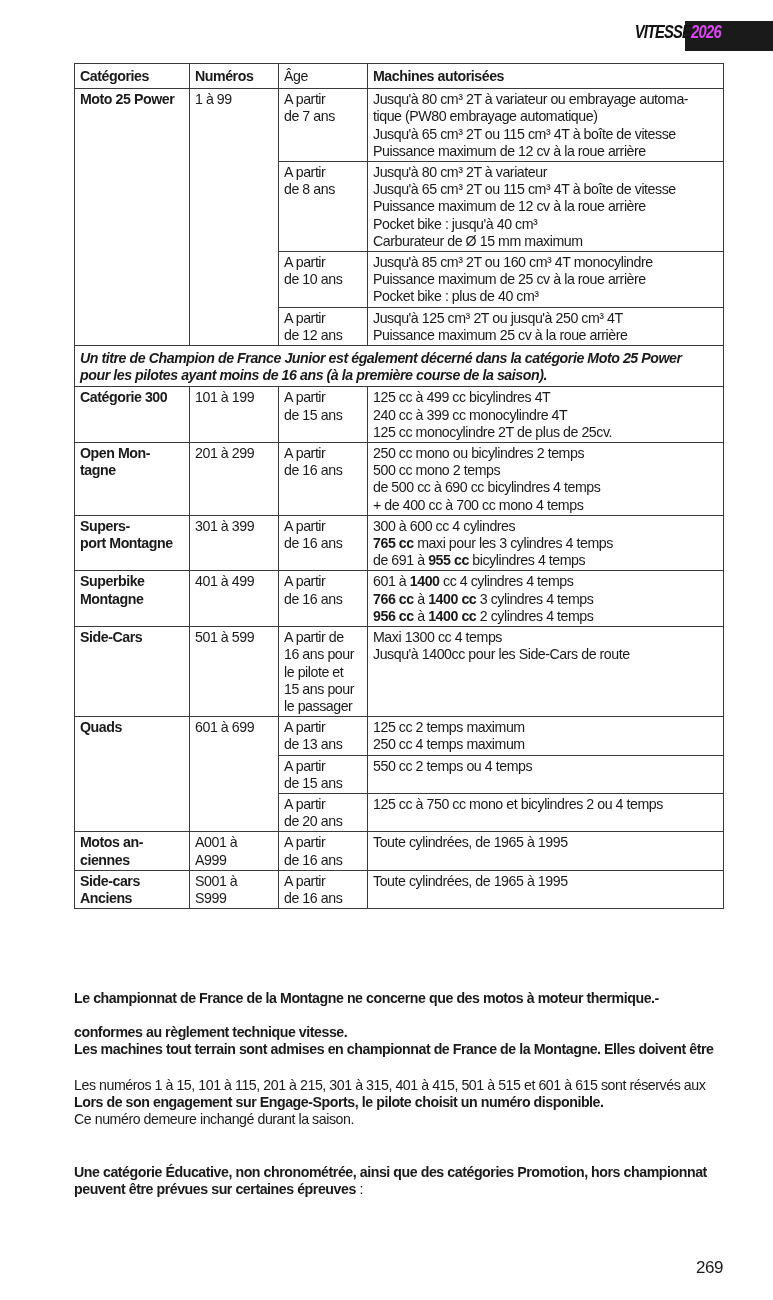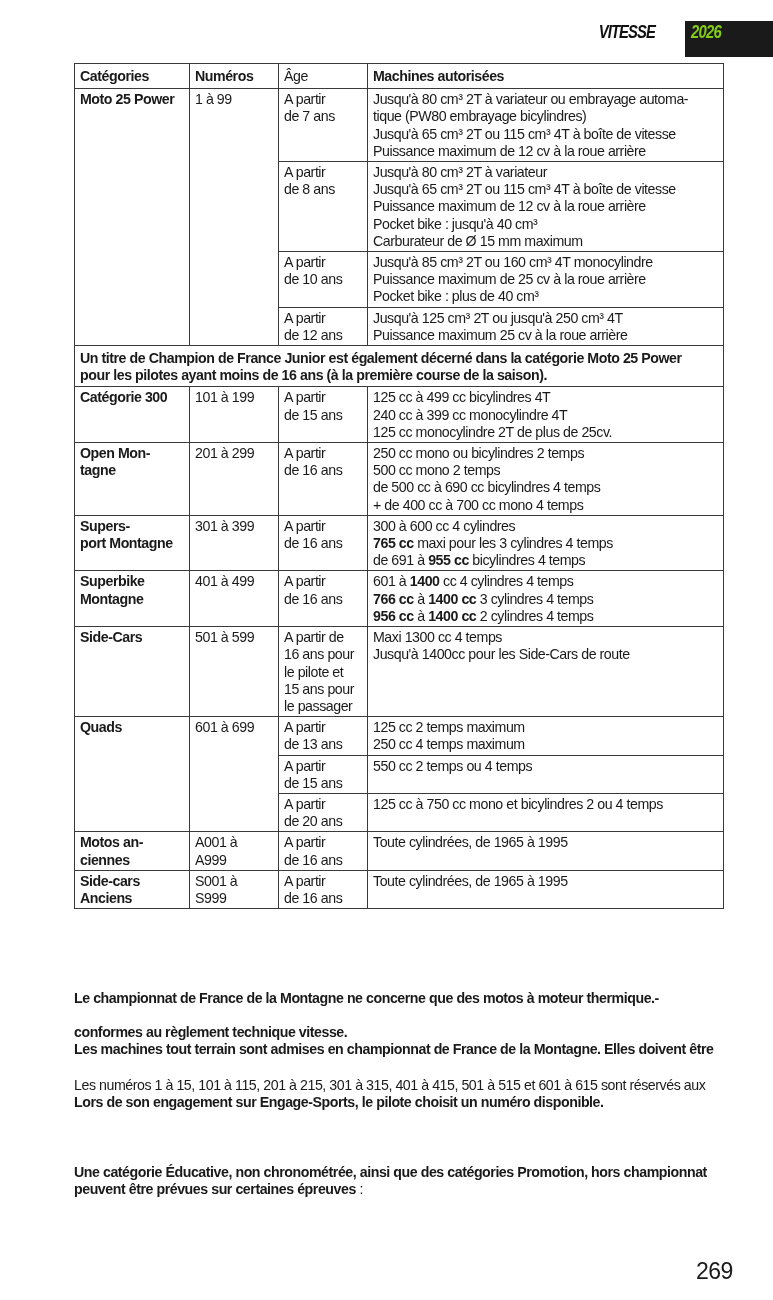--- a/index.html
+++ b/index.html
@@ -2,41 +2,41 @@
 <html><head>
 <meta charset="utf-8">
 <style>
   html, body { margin:0; padding:0; background:#ffffff; }
   body { width:773px; height:1300px; position:relative; overflow:hidden;
          font-family:"Liberation Sans", sans-serif; color:#1a1a1a; }
   .banner { position:absolute; top:21px; right:0; height:22px; display:flex; align-items:flex-start; }
   .banner-word { font-family:"Liberation Sans", sans-serif; font-weight:bold; font-style:italic;
                  font-size:19px; letter-spacing:-1.2px; color:#111; transform:scaleX(0.78);
                  transform-origin:right center; margin-right:-6px; }
-  .banner-year { background:#1a1a1a; color:#84cc16; font-weight:bold; font-style:italic;
-                 font-size:19px; height:36px; line-height:22px; width:88px; padding-left:6px;
-                 letter-spacing:-1px; box-sizing:border-box;margin-left:36px; }
+  .banner-year { background:#1a1a1a; color:#d946ef; font-weight:bold; font-style:italic;
+                 font-size:19px; height:30px; line-height:22px; width:88px; padding-left:6px;
+                 letter-spacing:-1px; box-sizing:border-box; }
   .banner-year span { display:inline-block; transform:scaleX(0.78); transform-origin:left center; }
 
   table.cat { position:absolute; left:74px; top:63px; width:650px; border-collapse:collapse;
               font-size:14.2px; line-height:17.2px; letter-spacing:-0.45px; }
   table.cat td { border:1.3px solid #3a3a3a; vertical-align:top; padding:2px 5px 1px 5px; }
   table.cat td.c1 { width:104px; font-weight:bold; }
   table.cat td.c2 { width:78px; }
   table.cat td.c3 { width:78px; }
   table.cat tr.head td { font-weight:bold; padding-top:4px; padding-bottom:3px; }
   table.cat tr.head td.c3 { font-weight:normal; }
-  table.cat td.note { font-weight:bold; padding-top:4px; padding-bottom:2px; }
+  table.cat td.note { font-weight:bold; padding-top:4px; padding-bottom:2px;font-style:italic; }
   .line { display:block; }
   b { font-weight:bold; }
 
   .para { position:absolute; left:74px; width:656px; font-size:14.2px; line-height:17.2px;
           letter-spacing:-0.45px; }
   .para.bold { font-weight:bold; }
-  .page-num { position:absolute; left:696px; top:1258px; font-size:23px; letter-spacing:-0.5px; }
+  .page-num { position:absolute; left:696px; top:1258px; font-size:17px; letter-spacing:-0.5px; }
 </style>
 </head>
 <body>
 
 <div class="banner">
   <span class="banner-word">VITESSE</span>
   <span class="banner-year"><span>2026</span></span>
 </div>
 
 <table class="cat">
@@ -50,21 +50,21 @@
 
   <tr>
     <td class="c1" rowspan="4">Moto 25 Power</td>
     <td class="c2" rowspan="4">1 à 99</td>
     <td class="c3">
       <span class="line">A partir</span>
       <span class="line">de 7 ans</span>
     </td>
     <td class="c4">
       <span class="line">Jusqu'à 80 cm³ 2T à variateur ou embrayage automa-</span>
-      <span class="line">tique (PW80 embrayage bicylindres)</span>
+      <span class="line">tique (PW80 embrayage automatique)</span>
       <span class="line">Jusqu'à 65 cm³ 2T ou 115 cm³ 4T à boîte de vitesse</span>
       <span class="line">Puissance maximum de 12 cv à la roue arrière</span>
     </td>
   </tr>
   <tr>
     <td class="c3">
       <span class="line">A partir</span>
       <span class="line">de 8 ans</span>
     </td>
     <td class="c4">
@@ -258,20 +258,21 @@
 <div class="para bold" style="top:990px;">Le championnat de France de la Montagne ne concerne que des motos à moteur thermique.-</div>
 
 <div class="para bold" style="top:1024px;">
   <span class="line">conformes au règlement technique vitesse.</span>
   <span class="line">Les machines tout terrain sont admises en championnat de France de la Montagne. Elles doivent être</span>
 </div>
 
 <div class="para" style="top:1077px;">
   <span class="line">Les numéros 1 à 15, 101 à 115, 201 à 215, 301 à 315, 401 à 415, 501 à 515 et 601 à 615 sont réservés aux</span>
   <span class="line" style="font-weight:bold;">Lors de son engagement sur Engage-Sports, le pilote choisit un numéro disponible.</span>
+  <span class="line">Ce numéro demeure inchangé durant la saison.</span>
 </div>
 
 <div class="para bold" style="top:1164px;">
   <span class="line">Une catégorie Éducative, non chronométrée, ainsi que des catégories Promotion, hors championnat</span>
   <span class="line"><span>peuvent être prévues sur certaines épreuves</span><span style="font-weight:normal;"> :</span></span>
 </div>
 
 <div class="page-num">269</div>
 
 </body></html>

